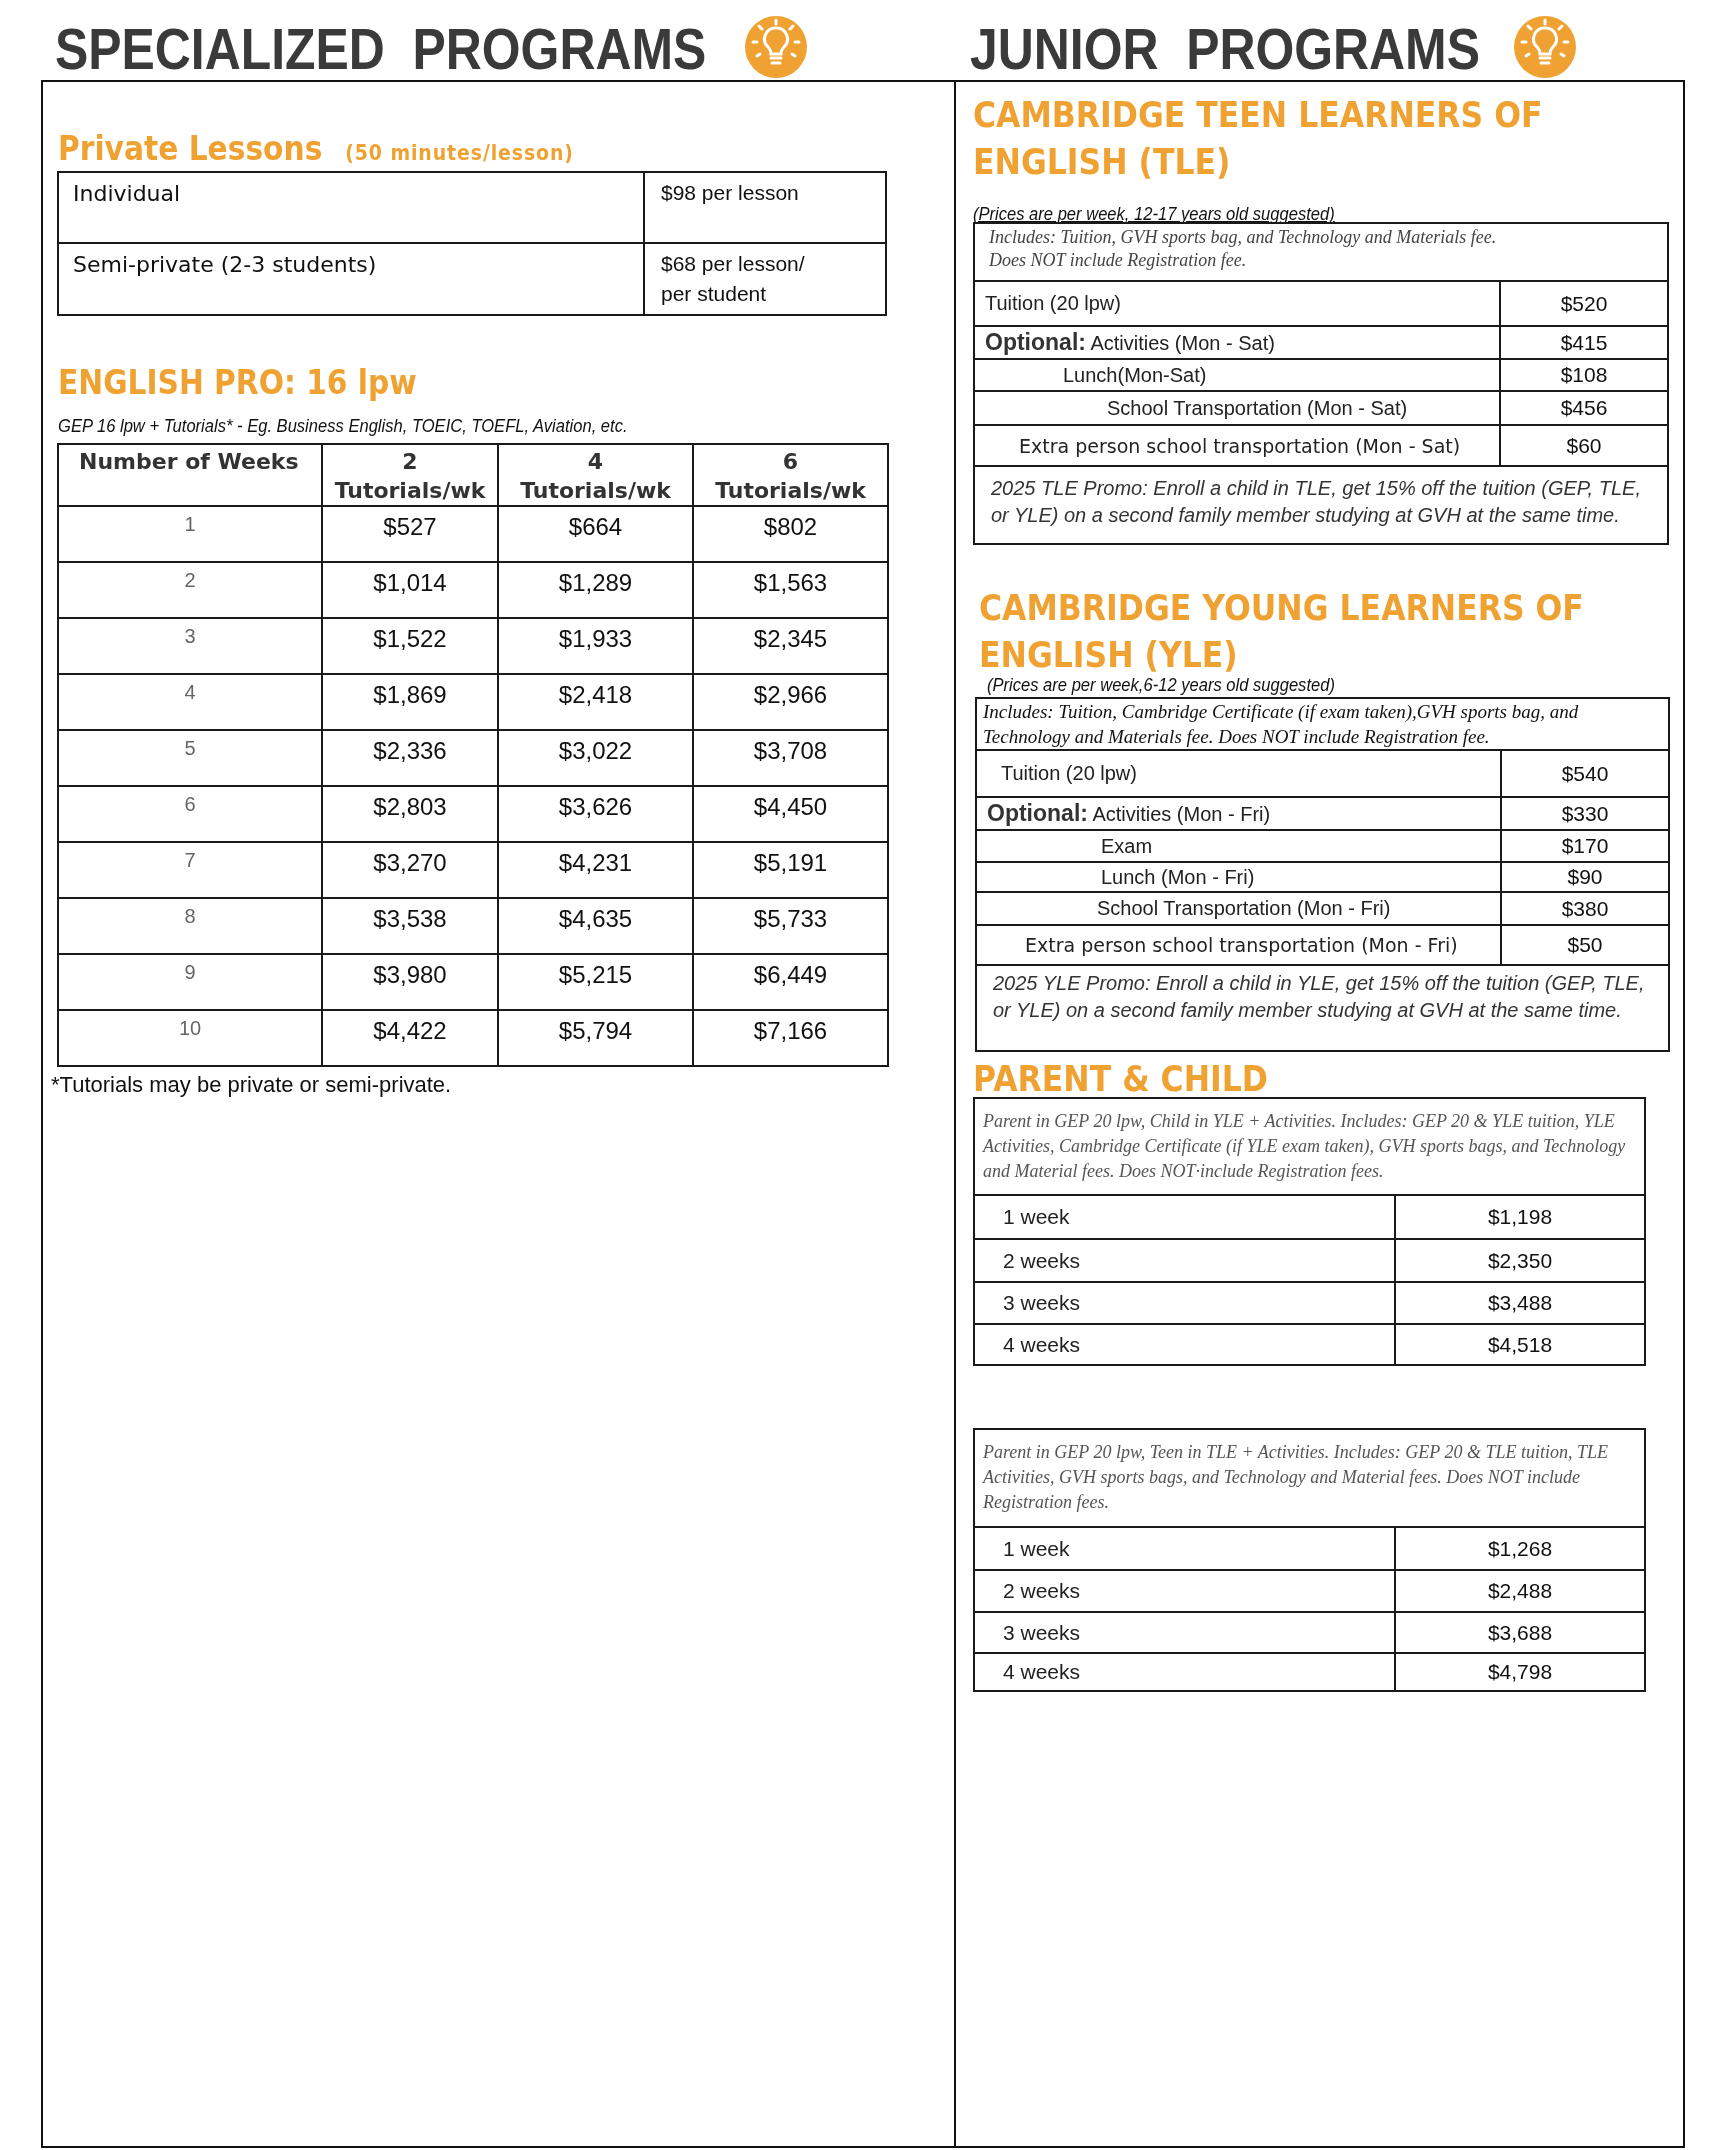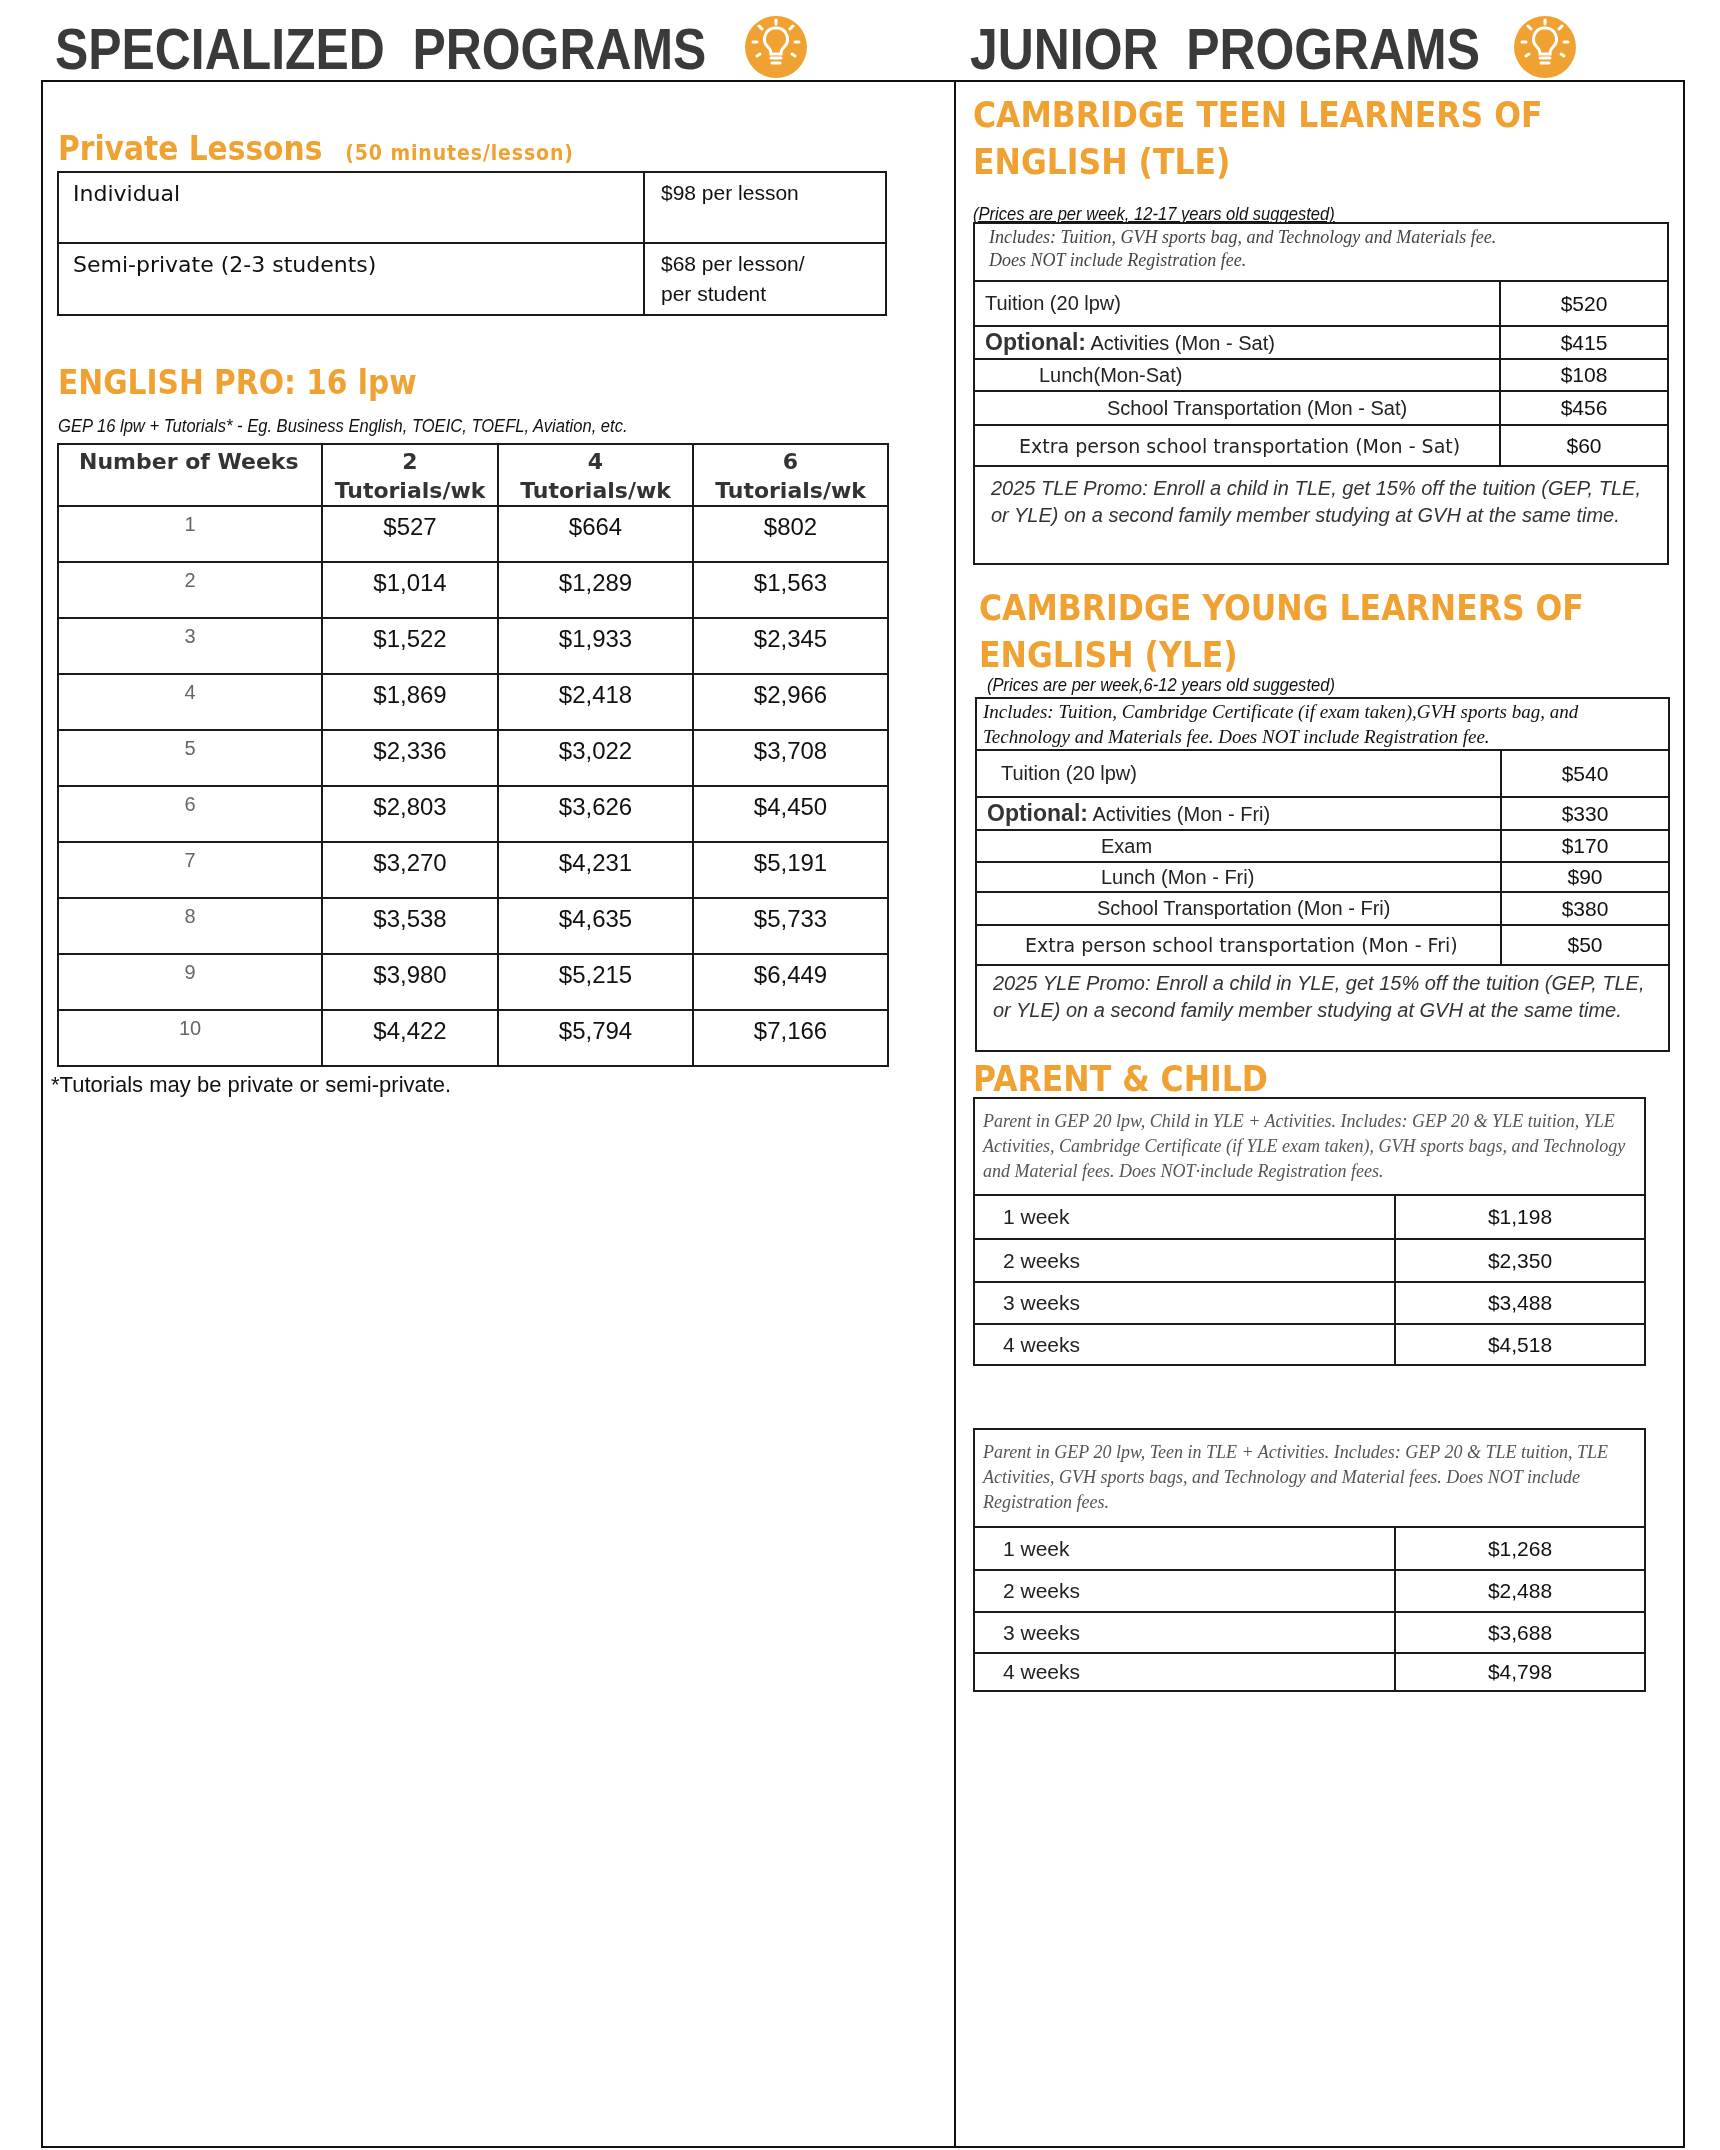--- a/index.html
+++ b/index.html
@@ -198,32 +198,32 @@
   </tr>
   <tr style="height:45px;">
     <td>Tuition (20 lpw)</td>
     <td class="p">$520</td>
   </tr>
   <tr style="height:30px;">
     <td><span class="opt">Optional:</span> <span>Activities (Mon - Sat)</span></td>
     <td class="p">$415</td>
   </tr>
   <tr style="height:32px;">
-    <td style="padding-left:64px;">Lunch(Mon-Sat)</td>
+    <td style="padding-left:88px;">Lunch(Mon-Sat)</td>
     <td class="p">$108</td>
   </tr>
   <tr style="height:34px;">
     <td style="padding-left:132px;">School Transportation (Mon - Sat)</td>
     <td class="p">$456</td>
   </tr>
   <tr style="height:41px;">
     <td style="padding-left:44px; font-family:'DejaVu Sans',sans-serif; font-size:19px;">Extra person school transportation (Mon - Sat)</td>
     <td class="p">$60</td>
   </tr>
-  <tr style="height:98px;">
+  <tr style="height:78px;">
     <td class="promo" colspan="2">2025 TLE Promo: Enroll a child in TLE, get 15% off the tuition (GEP, TLE, or YLE) on a second family member studying at GVH at the same time.</td>
   </tr>
 </tbody>
   </table>
 
 <div class="abs orange h-sec" style="left:979px; top:591px; font-size:35px;">CAMBRIDGE YOUNG LEARNERS OF</div>
 <div class="abs orange h-sec" style="left:979px; top:638px; font-size:35px;">ENGLISH (YLE)</div>
 <div class="abs italic-note" style="left:987px; top:675px;">(Prices are per week,6-12 years old suggested)</div>
 
 <table class="jr" style="left:975px; top:697px; width:693px;">

